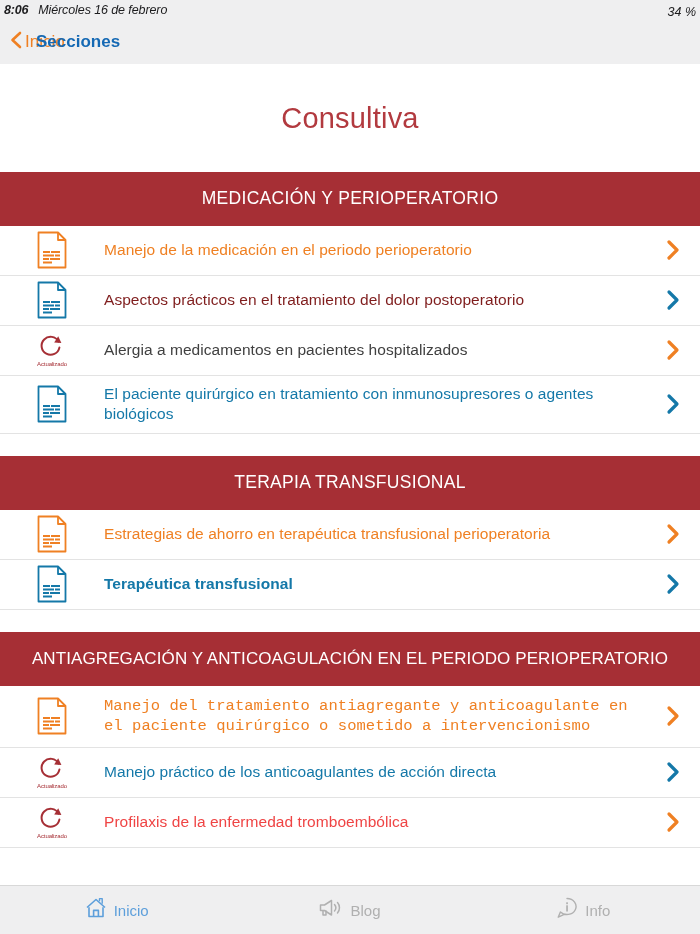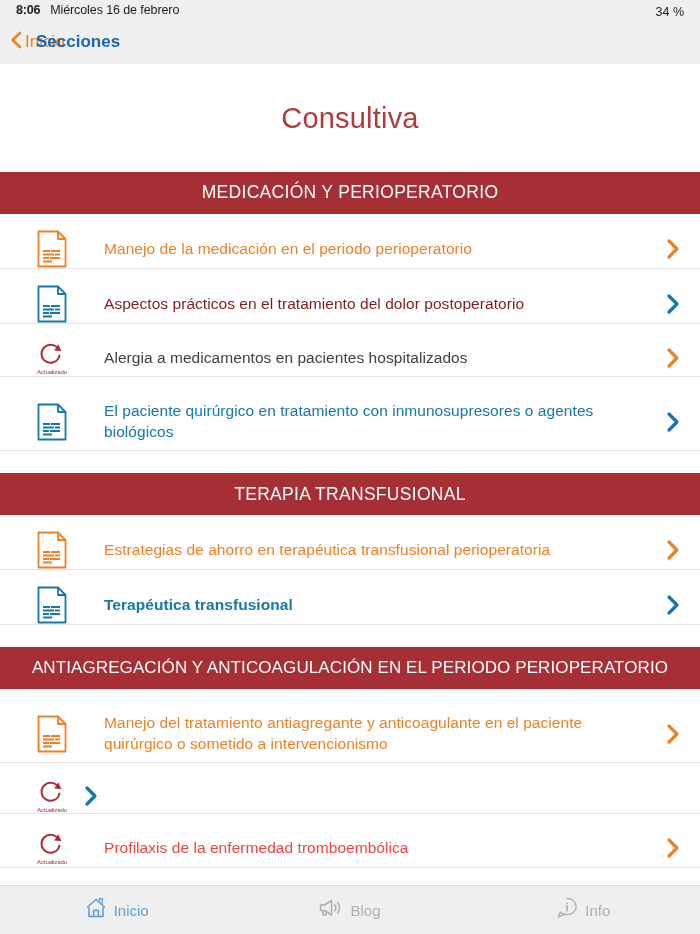--- a/index.html
+++ b/index.html
@@ -17,23 +17,24 @@
     background: #ffffff;
   }
 
   
   .statusbar {
     height: 20px;
     flex: 0 0 20px;
     background: #efeff0;
     display: flex;
     align-items: center;
-    padding: 0 16px;
+    padding: 0 4px;
     font-size: 12.5px;
     color: #1c1c1e;
+    font-style: italic;
   }
   .status-left { display: flex; align-items: baseline; gap: 10px; }
   .status-time { font-weight: 600; letter-spacing: -0.2px; }
   .status-date { font-weight: 400; letter-spacing: -0.1px; }
   .status-right {
     margin-left: auto;
     display: flex;
     align-items: flex-end;
     gap: 5px;
     flex-direction: column;
@@ -114,40 +115,40 @@
     overflow: hidden;
     background: #f2f2f2;
     position: relative;
   }
   .section-header {
     background: #a62f35;
     color: #ffffff;
     text-align: center;
     font-size: 17.5px;
     letter-spacing: 0.3px;
-    height: 42px;
+    height: 54px;
     display: flex;
     align-items: center;
     justify-content: center;
     padding: 0 8px;
     white-space: nowrap;
   }
   .section-header.wide { font-size: 17px; letter-spacing: 0.1px; }
   .section-gap { height: 22px; background: #ffffff; }
 
   .row {
     background: #ffffff;
     display: flex;
     align-items: center;
     min-height: 50px;
-    padding: 16px 14px 0 26px;
+    padding: 0 14px 0 26px;
     border-bottom: 1px solid #e3e3e3;
     cursor: pointer;
   }
-  .row.tall { min-height: 62px; }
+  .row.tall { min-height: 62px; font-family: Liberation Mono, monospace; }
   .row-icon {
     flex: 0 0 52px;
     display: flex;
     flex-direction: column;
     align-items: center;
     justify-content: center;
   }
   .row-label {
     flex: 1 1 auto;
     font-size: 15.5px;
@@ -390,20 +391,21 @@
       <div class="row">
         <div class="row-icon">
           <span class="updated-badge">
             <svg width="28" height="27" viewBox="0 0 28 27">
     <path d="M20.5 8.5 A9 9 0 1 0 21.4 14.6" fill="none" stroke="#a62f35" stroke-width="2" stroke-linecap="round"></path>
     <polygon points="20.2,3.2 23.4,9.9 16.2,9.4" fill="#a62f35"></polygon>
   </svg>
             <span class="updated-text">Actualizado</span>
           </span>
         </div>
+        <div class="row-label" style="color: rgb(20, 120, 168);">Manejo práctico de los anticoagulantes de acción directa</div>
         <div class="row-chev">
           <svg width="16" height="24" viewBox="0 0 16 24">
     <polyline points="4,4 12,12 4,20" fill="none" stroke="#1478a8" stroke-width="3.2" stroke-linecap="round" stroke-linejoin="round"></polyline>
   </svg>
         </div>
       </div>
       <div class="row">
         <div class="row-icon">
           <span class="updated-badge">
             <svg width="28" height="27" viewBox="0 0 28 27">

